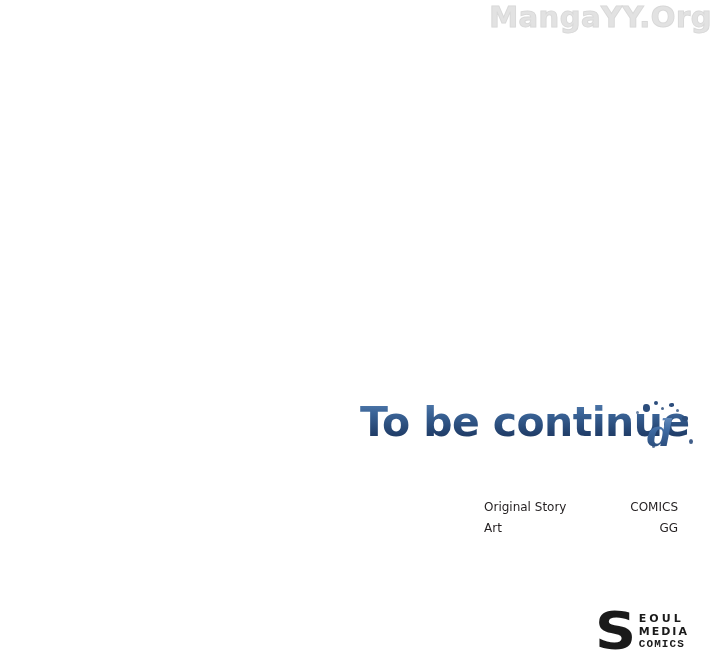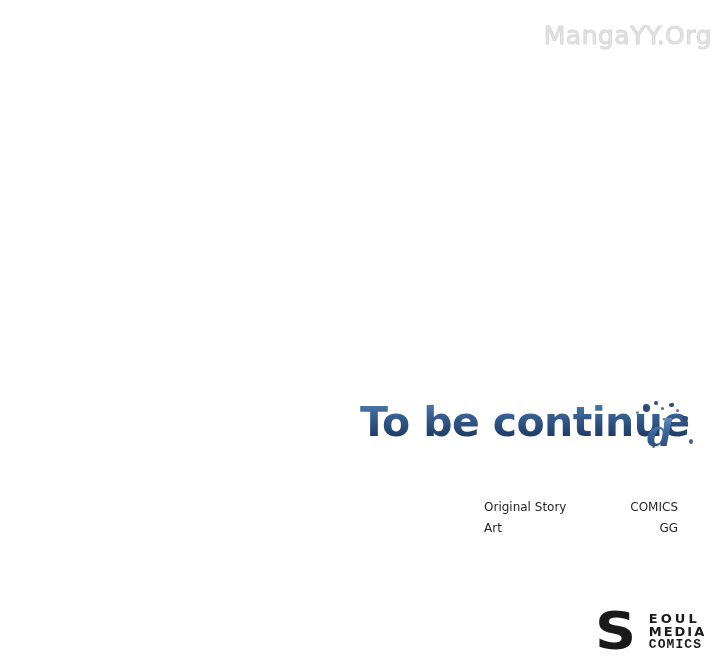--- a/index.html
+++ b/index.html
@@ -18,25 +18,25 @@
   .page {
     position: relative;
     width: 720px;
     height: 664px;
     background: #ffffff;
   }
 
   
   .watermark {
     position: absolute;
-    top: 19px;
+    top: 0;
     right: 8px;
     font-family: "DejaVu Sans", sans-serif;
-    font-size: 25px;
-    font-weight: 400;
+    font-size: 29px;
+    font-weight: 700;
     letter-spacing: 0.5px;
     color: transparent;
     -webkit-text-stroke: 1px #d8d8d8;
     text-shadow: 0 0 1px #e2e2e2;
     user-select: none;
     white-space: nowrap;
     line-height: 34px;
   }
 
   
@@ -134,24 +134,24 @@
     transform: scaleX(1.12);
     transform-origin: left center;
     margin-right: 5px;
   }
   .logo-lines {
     display: flex;
     flex-direction: column;
     justify-content: center;
     font-family: "DejaVu Sans", sans-serif;
     font-weight: 700;
-    font-size: 13px;
+    font-size: 11px;
     line-height: 13px;
     color: #1a1a1a;
-    margin-left: 14px;
+    margin-left: 4px;
   }
   .logo-line-1 { letter-spacing: 3.1px; }
   .logo-line-2 { letter-spacing: 2.0px; }
   .logo-line-3 { letter-spacing: 1.1px; font-family: Liberation Mono, monospace; }
 </style>
 </head>
 <body>
 
 <div class="page">
 

